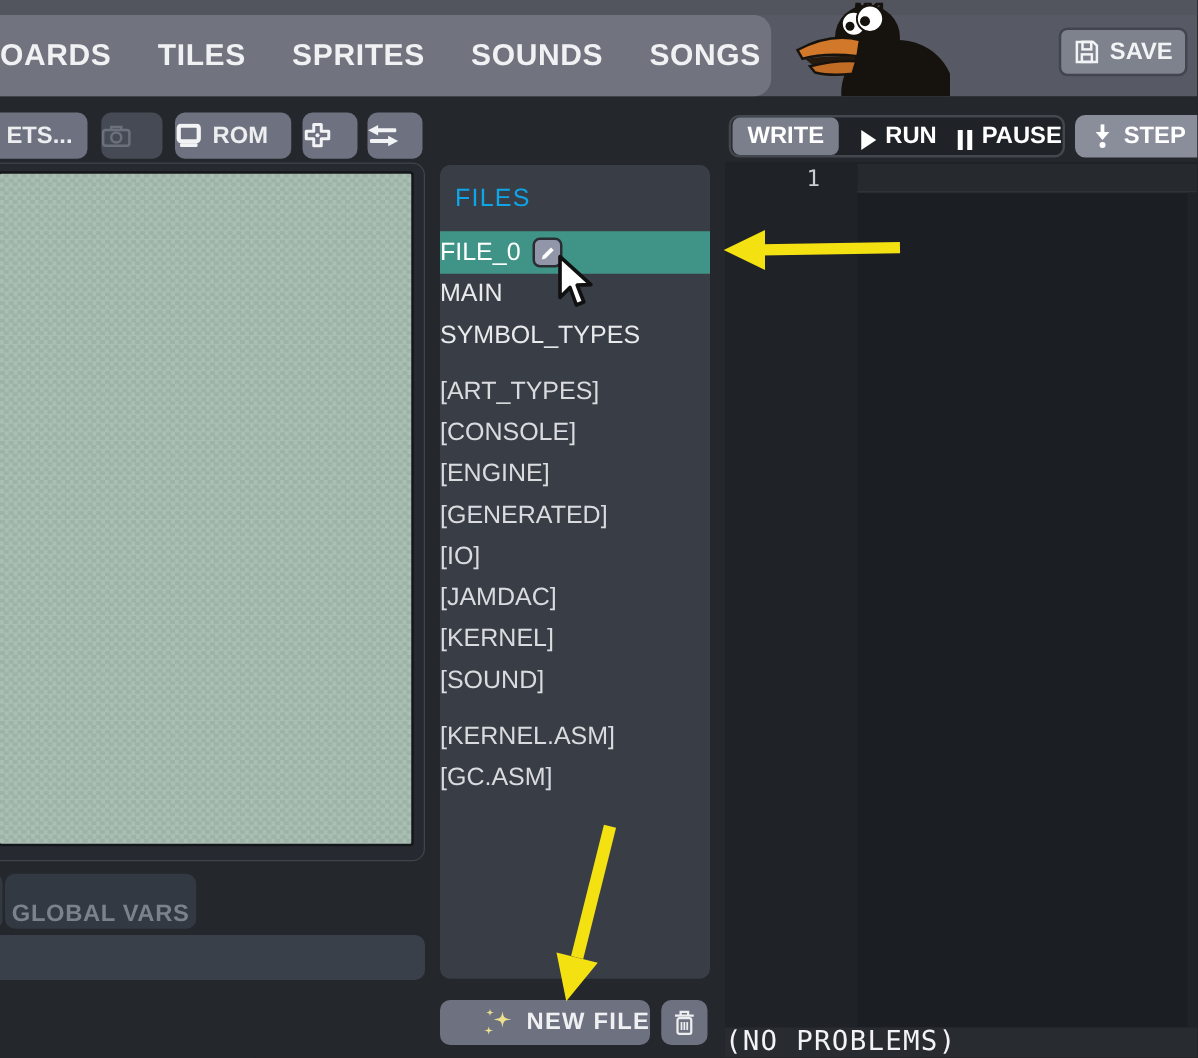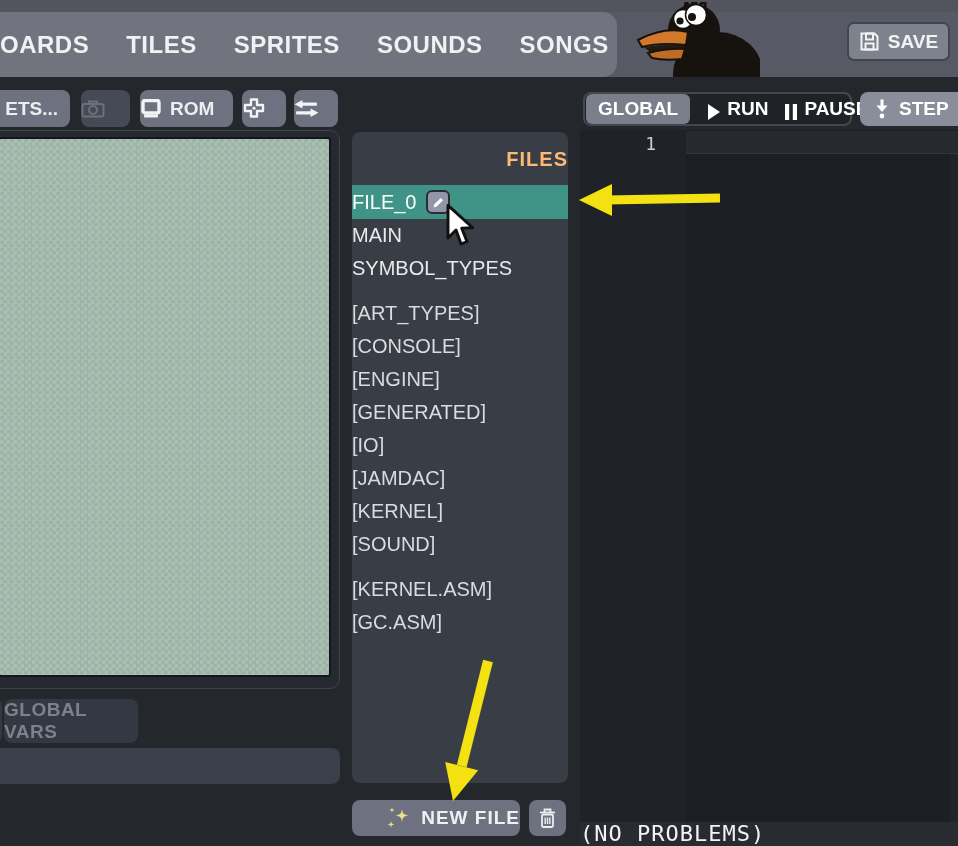--- a/index.html
+++ b/index.html
@@ -33,30 +33,30 @@
   .canvas-frame { position:absolute; left:-12px; top:130px; width:352px; height:559px;
     background:#262a30; border:1px solid #3f454d; border-radius:10px; }
   .canvas-checker { position:absolute; left:9px; top:6px; right:8px; bottom:11px;
     border:2px solid #14171a; border-radius:3px;
     background-color:#aabeb2;
     background-image:conic-gradient(#9db3a7 25%, transparent 0 50%, #9db3a7 0 75%, transparent 0);
     background-size:7px 7px; }
 
   .gv-sliver { position:absolute; left:-12px; top:699px; width:14px; height:44px;
     background:#333942; border-radius:8px; }
-  .globalvars-tab { position:absolute; left:4px; top:699px; width:134px; height:44px;
-    background:#333942; border-radius:8px; display:flex; align-items:flex-start; justify-content:center;
+  .globalvars-tab { position:absolute; left:4px; top:699px; width:153px; height:44px;
+    background:#333942; border-radius:8px; display:flex; align-items:flex-end; justify-content:center;
     color:#7c818b; font-size:19px; font-weight:700; letter-spacing:0.5px; }
   .bottom-bar { position:absolute; left:-12px; top:748px; width:352px; height:36px;
     background:#3a4049; border-radius:0 8px 8px 0; }
 
   
   .files-panel { position:absolute; left:352px; top:132px; width:216px; height:651px;
     background:#393e46; border-radius:8px; overflow:hidden; }
-  .files-title { margin:16px 0 14px 12px; color:#fdba74; font-size:20px; font-weight:700; letter-spacing:1px;text-align:right; }
+  .files-title { margin:16px 0 14px 12px; color:#0ea5e9; font-size:20px; font-weight:400; letter-spacing:1px; }
   .file-row { height:33px; display:flex; align-items:center; 
     color:#e9eaec; font-size:20px; font-weight:400; white-space:nowrap; }
   .file-row.selected { background:#3f9487; color:#ffffff; height:34px; }
   .file-row.dim { color:#d9dbde; }
   .file-row.gap-above { margin-top:12px; }
   .edit-btn { width:24px; height:24px; margin-left:10px; background:#9296a9;
     border:2px solid #2a2d33; border-radius:6px; display:flex; align-items:center; justify-content:center; }
 
   .newfile-btn { position:absolute; left:352px; top:800px; width:168px; height:36px;
     background:#6e7280; border-radius:8px; display:flex; align-items:center; justify-content:flex-end;
@@ -257,21 +257,21 @@
   <div class="editor-bg">
     <div class="gutter">
       <span>1</span>
     </div>
     <div class="line1-box"></div>
     <div class="vscroll"></div>
   </div>
 
   <div class="run-toolbar">
     <div class="write-btn">
-      <span>GLOBAL</span>
+      <span>WRITE</span>
     </div>
     <div class="run-btn">
       <span>
         <svg width="13" height="16" viewBox="0 0 13 16">
             <polygon points="1,0 13,8 1,16" fill="#ffffff"></polygon>
           </svg>
       </span>
       <span>RUN</span>
     </div>
     <div class="pause-btn">

